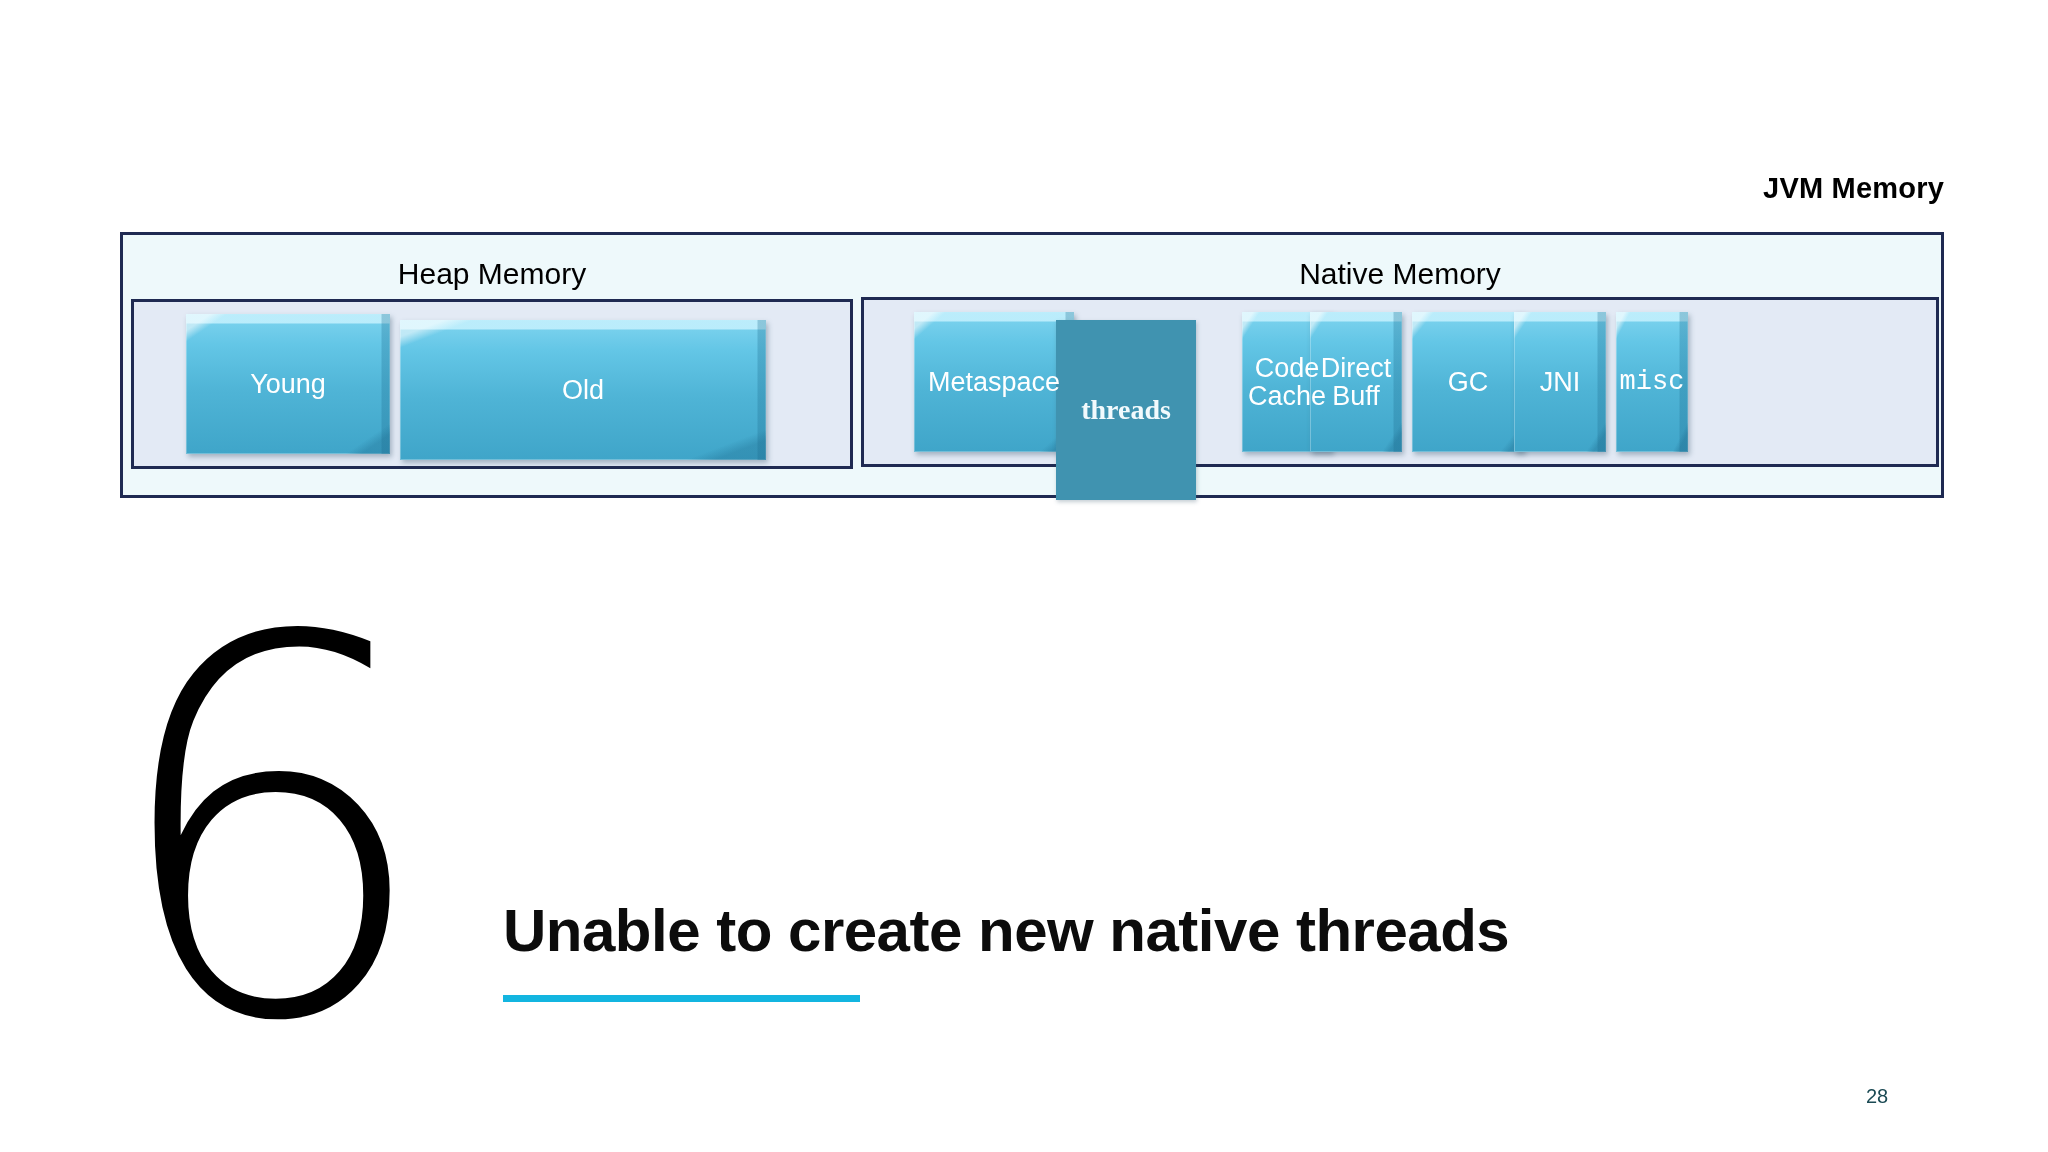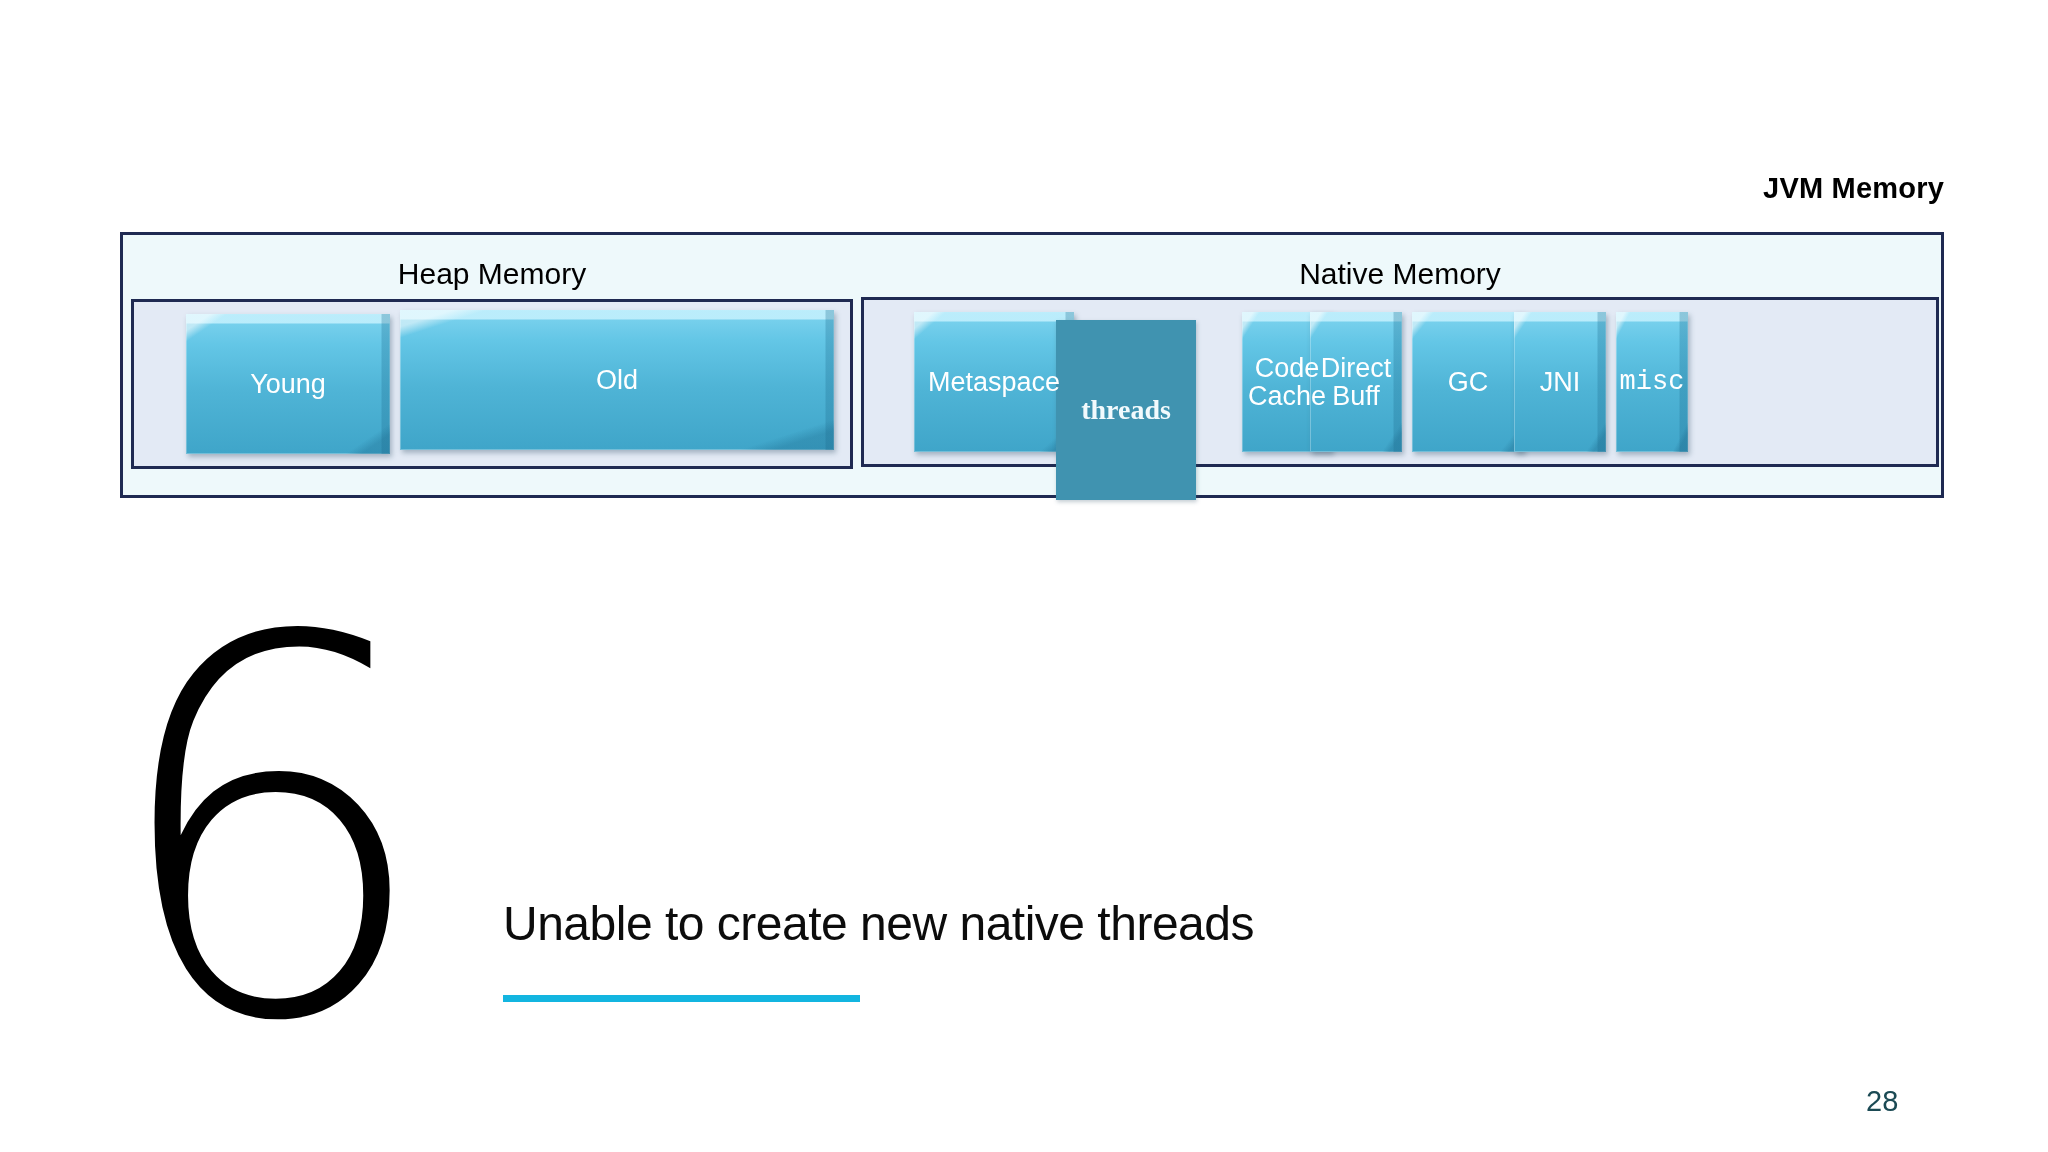--- a/index.html
+++ b/index.html
@@ -141,57 +141,57 @@
     line-height: 1;
     font-weight: 300;
     color: #000000;
     font-family: "DejaVu Sans", sans-serif;
     letter-spacing: -6px;
   }
   #slide-heading {
     position: absolute;
     left: 503px;
     top: 896px;
-    font-size: 48px;
-    font-weight: normal;
+    font-size: 60px;
+    font-weight: bold;
     color: #0c0c0c;
     white-space: nowrap;
     letter-spacing: -0.5px;
   }
   #heading-underline {
     position: absolute;
     left: 503px;
     top: 995px;
     width: 357px;
     height: 7px;
     background: #13b5e0;
   }
   #page-number {
     position: absolute;
     left: 1866px;
     top: 1085px;
-    font-size: 29px;
+    font-size: 20px;
     color: #1b4a54;
   }
 </style>
 </head>
 <body>
 
 <div id="jvm-memory-title">JVM Memory</div>
 
 <div id="jvm-outer-box">
 
   <div class="region" id="region-heap">
     <div class="region-label">Heap Memory</div>
     <div class="region-inner">
       <div class="blocks" id="heap-blocks">
           <div class="mem-block bevel" style="left: 52px; width: 204px; top: 12px; height: 140px;">
             <span class="blk-label">Young</span>
           </div>
-          <div class="mem-block bevel" style="left: 266px; width: 434px; top: 8px; height: 140px;">
+          <div class="mem-block bevel" style="left: 266px; width: 366px; top: 18px; height: 140px;">
             <span class="blk-label">Old</span>
           </div>
         </div>
     </div>
   </div>
 
   <div class="region" id="region-native">
     <div class="region-label">Native Memory</div>
     <div class="region-inner">
       <div class="blocks" id="native-blocks">

